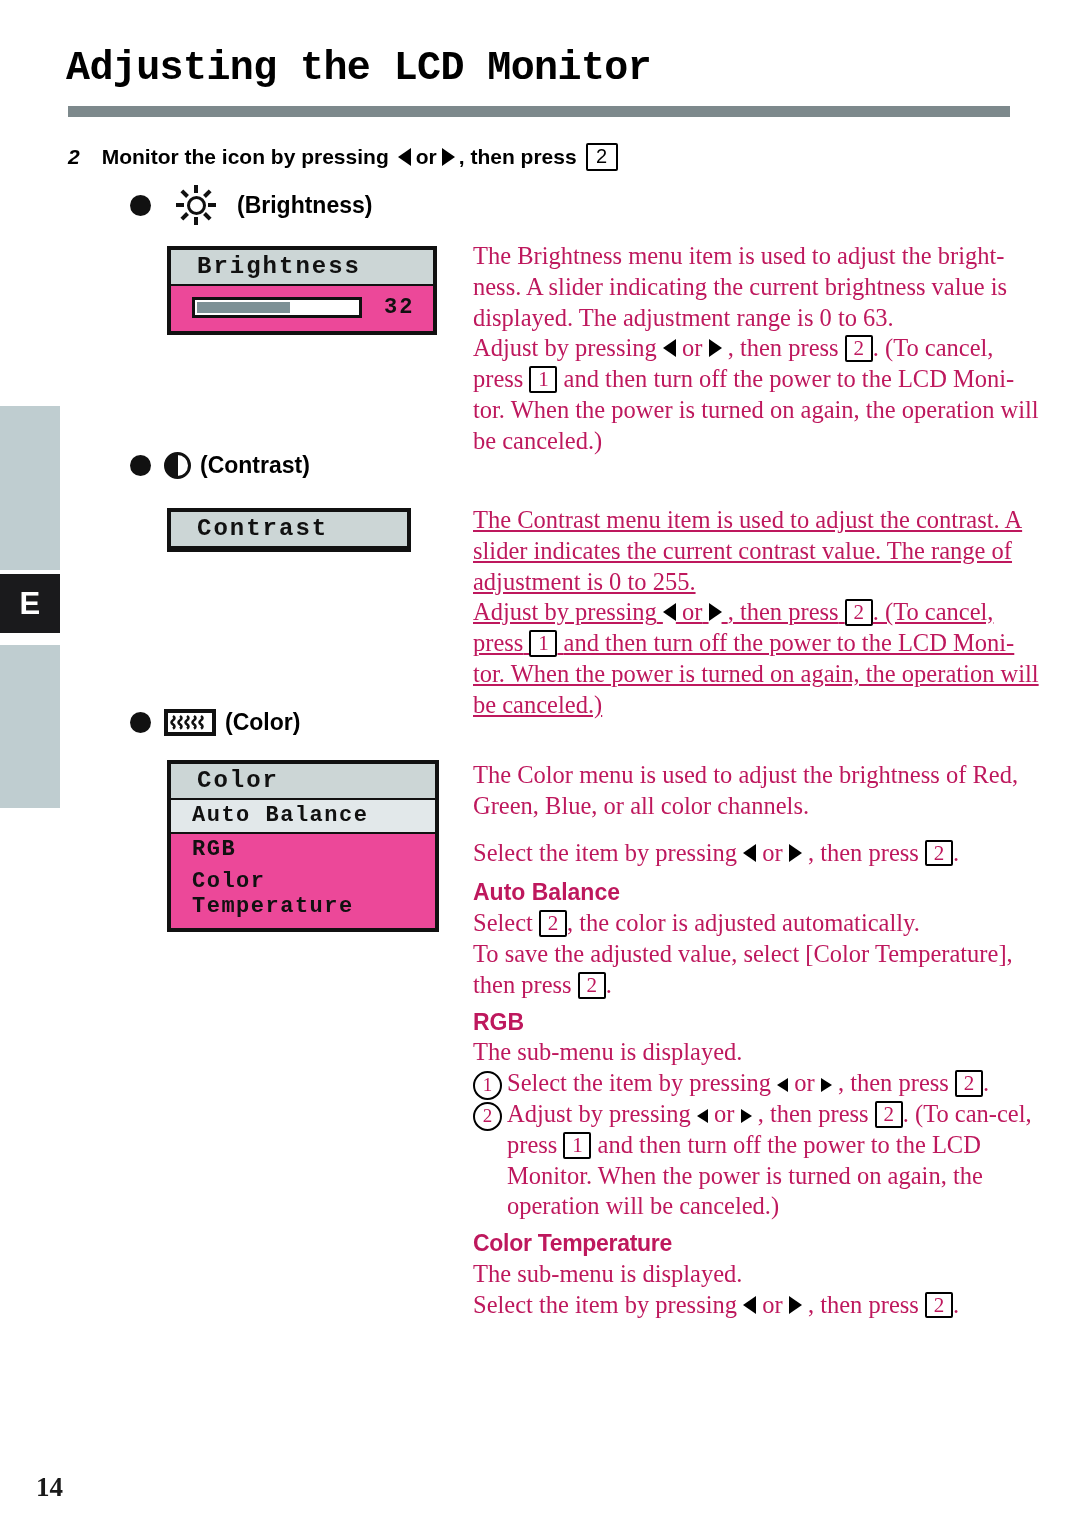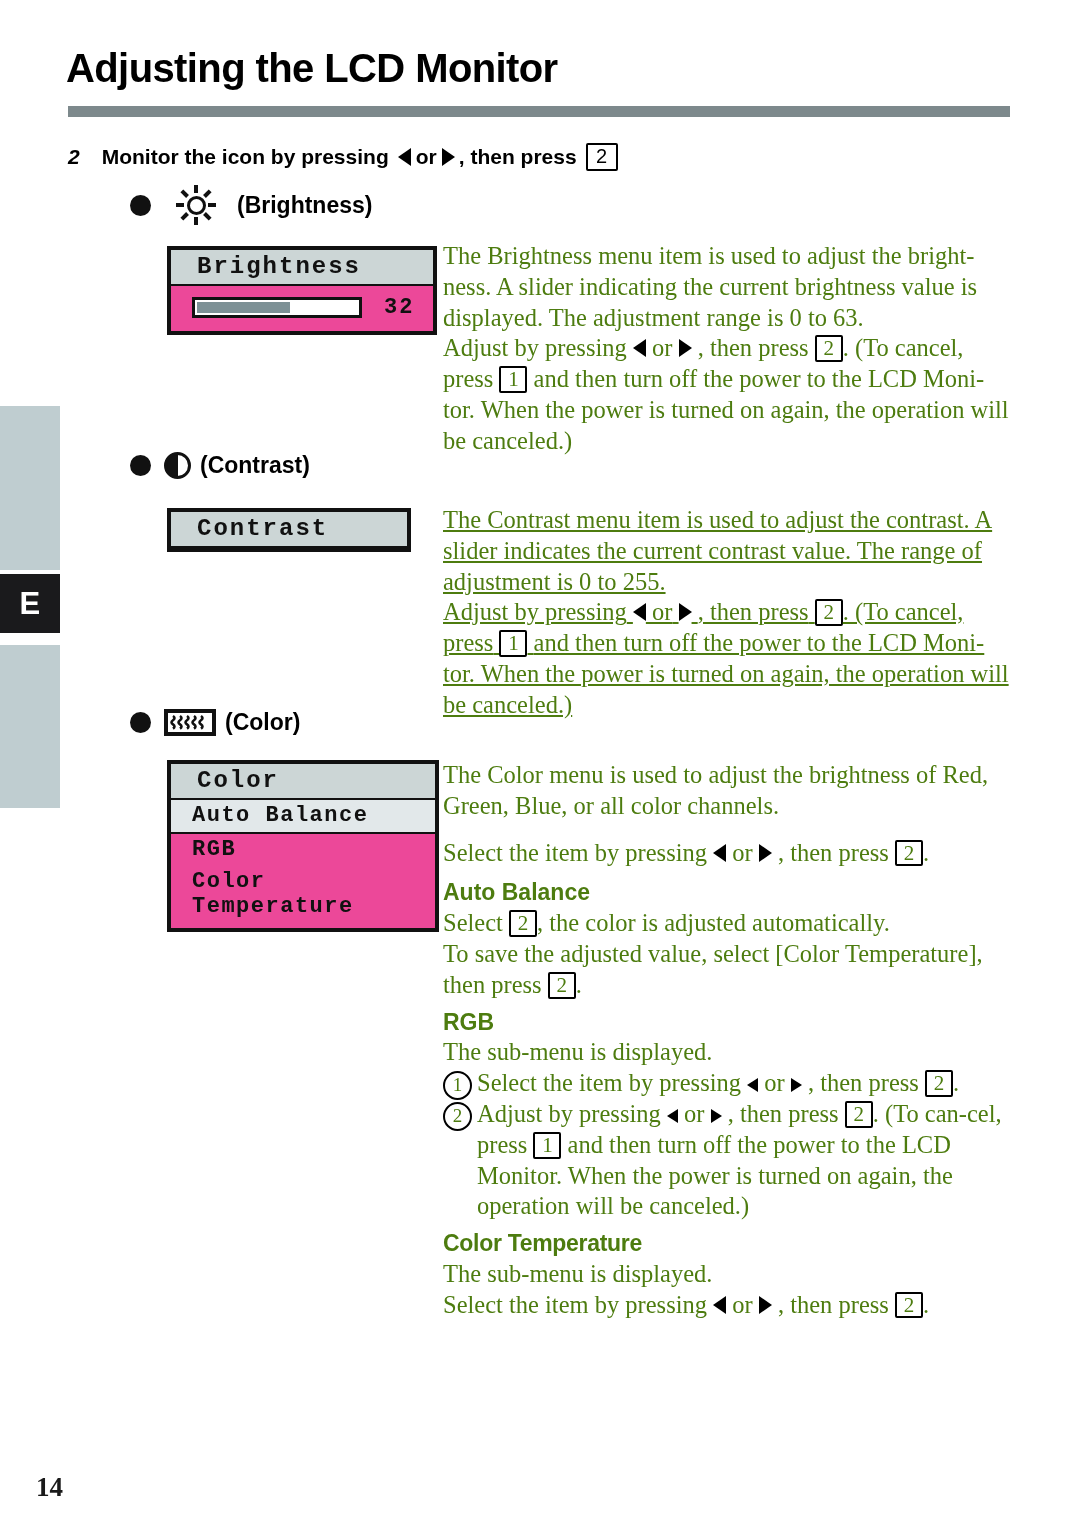--- a/index.html
+++ b/index.html
@@ -39,21 +39,21 @@
     align-items: center;
     justify-content: center;
     letter-spacing: 0.5px;
   }
 
   
   #page-title {
     position: absolute;
     left: 66px;
     top: 46px;
-    font-family: Liberation Sans, sans-serif;
+    font-family: Liberation Mono, monospace;
     font-weight: bold;
     font-size: 40px;
     letter-spacing: -0.6px;
     color: #000000;
     white-space: nowrap;
   }
   #title-rule {
     position: absolute;
     left: 68px;
     top: 106px;
@@ -230,26 +230,26 @@
     padding: 3px 0 4px 21px;
   }
   .osd-item.highlight {
     background: #e2e8ea;
     border-bottom: 2px solid #111;
   }
 
   
   .body-col {
     position: absolute;
-    left: 443px;
+    left: 473px;
     width: 570px;
     font-family: "Liberation Serif", serif;
     font-size: 24.5px;
     line-height: 30.8px;
-    color: #4d7c0f;
+    color: #be185d;
   }
   .body-col p { margin: 0; }
   .sub-head {
     font-family: "Liberation Sans", sans-serif;
     font-weight: bold;
     font-size: 23px;
     margin: 2px 0 0 0;
   }
   .sub-head.tight { letter-spacing: -0.3px; }
 

